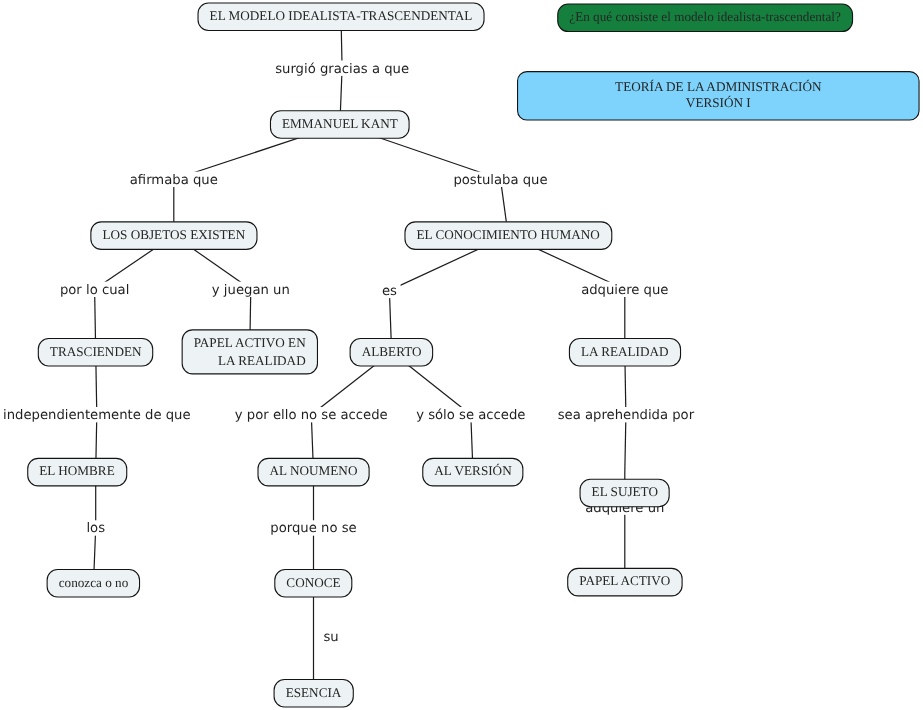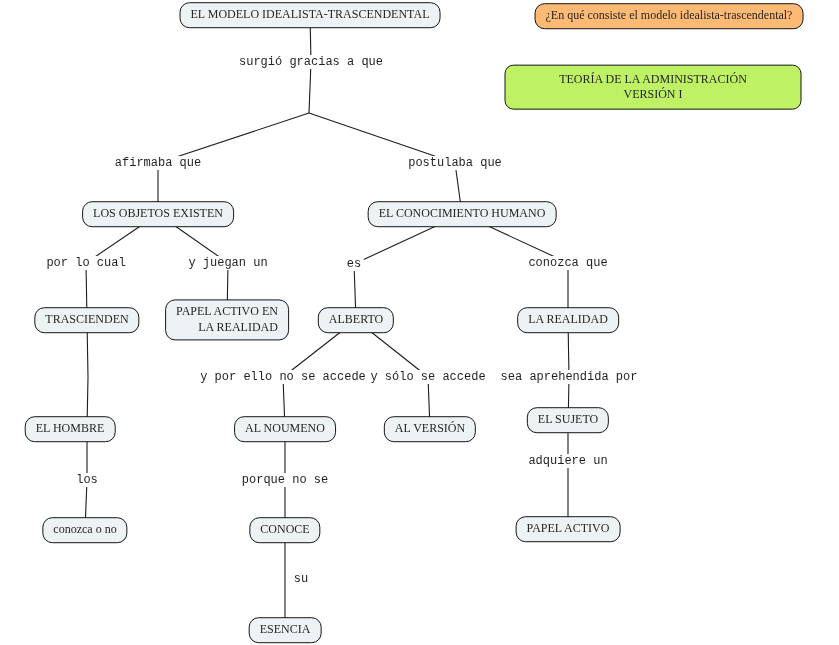--- a/index.html
+++ b/index.html
@@ -7,31 +7,30 @@
     position:relative; width:839px; height:645px; background:#ffffff;
     font-family:"DejaVu Sans","Liberation Sans",sans-serif; overflow:hidden;
   }
   svg.edges { position:absolute; left:0; top:0; z-index:1; }
   .node {
     position:absolute; z-index:3; transform:translate(-50%,-50%);
     background:#edf3f4; border:1.4px solid #141414; border-radius:10px;
     padding:4px 10px; font-size:12px; line-height:1.3; color:#262626;
     white-space:nowrap; text-align:center; box-sizing:border-box;font-family:Liberation Serif, serif;
   }
-  .node.plain { background:#fdba74;margin-left:28px; }
+  .node.plain { background:#15803d; }
   .node.wrap  { white-space:pre-line;text-align:right; }
   .node.info  {
-    background:#bef264; white-space:normal; width:297px; padding:6px 8px;
+    background:#7dd3fc; white-space:normal; width:366px; padding:6px 8px;
     border-radius:9px; line-height:1.28;
   }
   .lbl {
     position:absolute; z-index:2; transform:translate(-50%,-50%);
     background:#ffffff; padding:0 3px; font-size:12px; color:#1f1f1f;
     white-space:nowrap;
-    font-family:Liberation Mono, monospace;
   }
 </style>
 </head>
 <body>
 
 <div class="canvas">
 
   <svg class="edges" width="839" height="645" viewBox="0 0 839 645" stroke="#1c1c1c" stroke-width="1.1">
     <line x1="310" y1="15" x2="311" y2="62"></line>
     <line x1="311" y1="62" x2="309" y2="113"></line>
@@ -66,43 +65,45 @@
   </svg>
 
   <div class="node" style="left:310px;top:15px">EL MODELO IDEALISTA-TRASCENDENTAL</div>
   <div class="node plain" style="left:641px;top:16px">¿En qué consiste el modelo idealista-trascendental?</div>
 
   <div class="node info" style="left:653px;top:87px">
     <div>TEORÍA DE LA ADMINISTRACIÓN</div>
     <div>VERSIÓN I</div>
   </div>
 
+  <div class="node" style="left:309px;top:113px">EMMANUEL KANT</div>
   <div class="node" style="left:158px;top:214px">LOS OBJETOS EXISTEN</div>
   <div class="node" style="left:462px;top:214px">EL CONOCIMIENTO HUMANO</div>
   <div class="node" style="left:87px;top:320px">TRASCIENDEN</div>
   <div class="node wrap" style="left:227px;top:320px">PAPEL ACTIVO EN
 LA REALIDAD</div>
   <div class="node" style="left:356px;top:320px">ALBERTO</div>
   <div class="node" style="left:568px;top:320px">LA REALIDAD</div>
   <div class="node" style="left:70px;top:429px">EL HOMBRE</div>
   <div class="node" style="left:285px;top:429px">AL NOUMENO</div>
   <div class="node" style="left:430px;top:429px">AL VERSIÓN</div>
-  <div class="node" style="left:568px;top:420px">EL SUJETO</div>
+  <div class="node" style="left:568px;top:448px">EL SUJETO</div>
   <div class="node" style="left:85px;top:530px">conozca o no</div>
   <div class="node" style="left:285px;top:530px">CONOCE</div>
   <div class="node" style="left:568px;top:529px">PAPEL ACTIVO</div>
   <div class="node" style="left:285px;top:630px">ESENCIA</div>
 
   <div class="lbl" style="left:311px;top:62px">surgió gracias a que</div>
   <div class="lbl" style="left:158px;top:163px">afirmaba que</div>
   <div class="lbl" style="left:455px;top:163px">postulaba que</div>
   <div class="lbl" style="left:86px;top:263px">por lo cual</div>
   <div class="lbl" style="left:228px;top:263px">y juegan un</div>
   <div class="lbl" style="left:354px;top:264px">es</div>
-  <div class="lbl" style="left:568px;top:263px">conozca que</div>
+  <div class="lbl" style="left:568px;top:263px">adquiere que</div>
+  <div class="lbl" style="left:88px;top:377px">independientemente de que</div>
   <div class="lbl" style="left:283px;top:377px">y por ello no se accede</div>
   <div class="lbl" style="left:428px;top:377px">y sólo se accede</div>
   <div class="lbl" style="left:569px;top:377px">sea aprehendida por</div>
   <div class="lbl" style="left:87px;top:480px">los</div>
   <div class="lbl" style="left:285px;top:480px">porque no se</div>
   <div class="lbl" style="left:568px;top:461px">adquiere un</div>
   <div class="lbl" style="left:301px;top:579px">su</div>
 
 </div>
 

